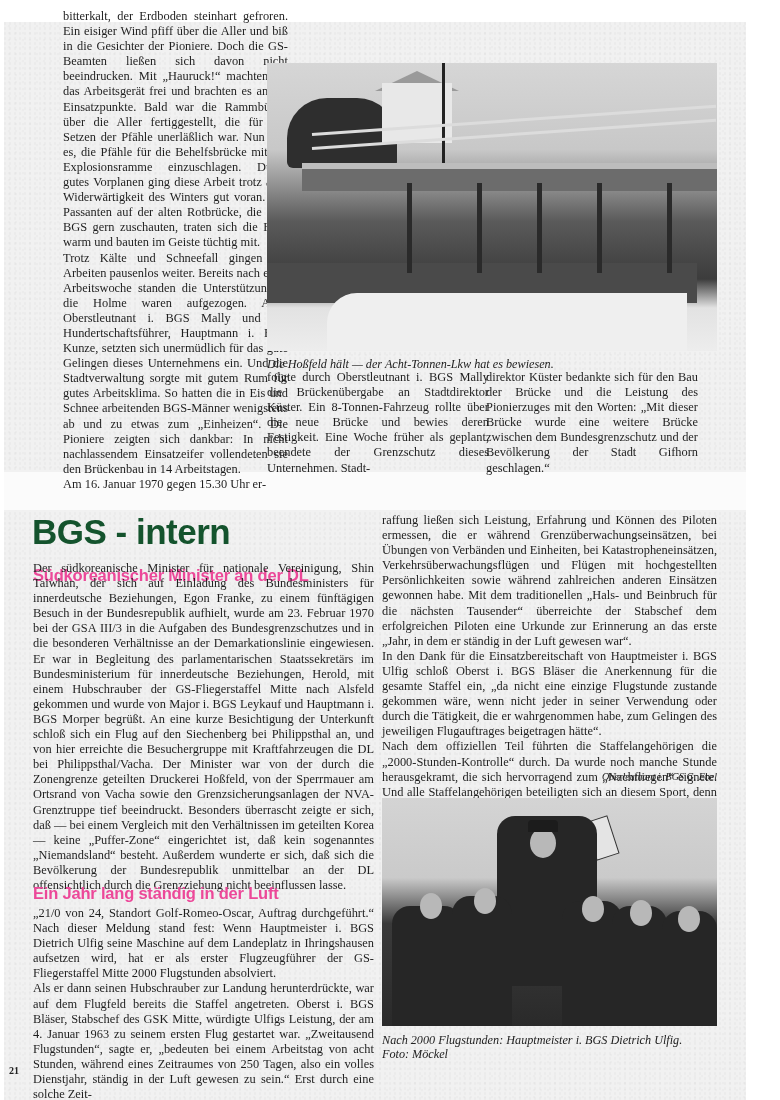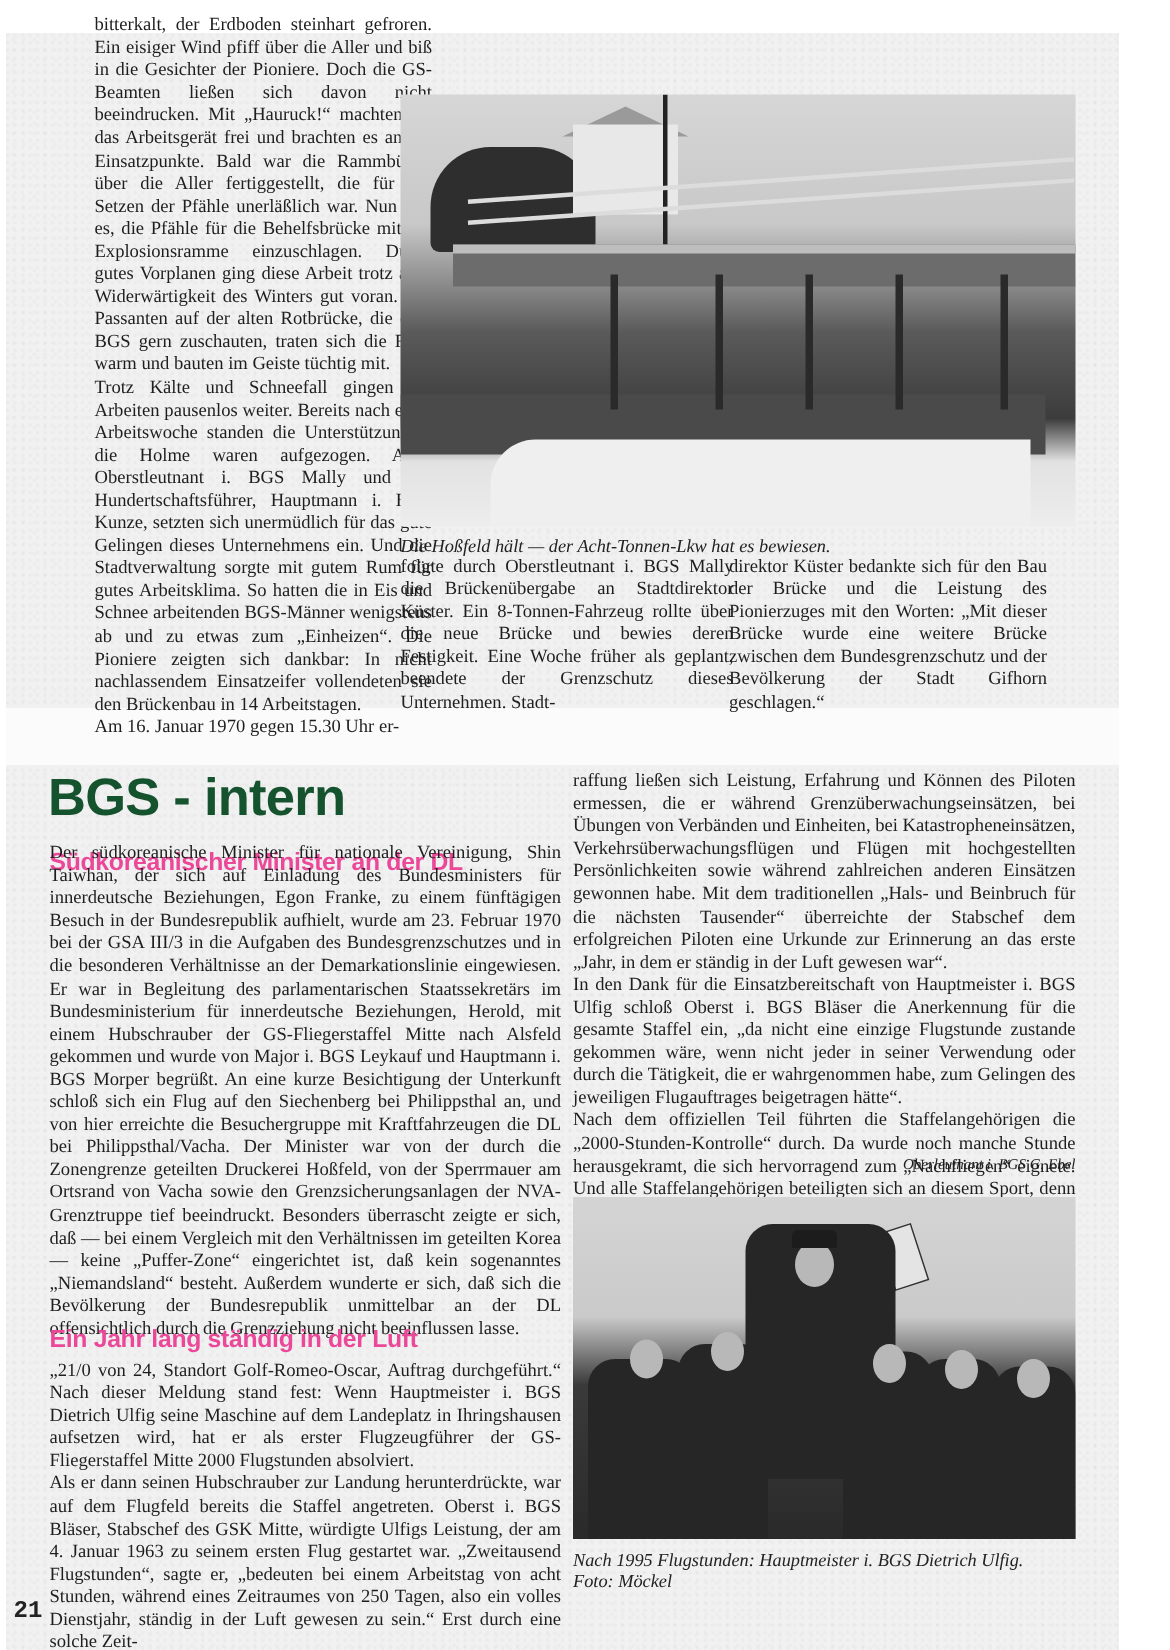--- a/index.html
+++ b/index.html
@@ -64,21 +64,21 @@
   .headline {
     position: absolute; font-family: "Liberation Sans", "DejaVu Sans", sans-serif; font-weight: bold;
     font-size: 16.5px; line-height: 20px; color: #ec4899; letter-spacing: -0.2px;
   }
   .hl-1 { left: 33px; top: 565px; }
   .hl-2 { left: 33px; top: 883px; }
   .col-d { left: 33px; top: 561px; width: 341px; }
   .col-e { left: 33px; top: 906px; width: 341px; }
   .col-f { left: 382px; top: 513px; width: 335px; }
   .byline { position: absolute; left: 382px; top: 771px; width: 335px; text-align: right; font-style: italic; font-size: 10px; }
-  .page-num { position: absolute; left: 9px; top: 1065px; font-family: Liberation Mono, monospace; font-weight: bold; font-size: 16px; color: #222; }
+  .page-num { position: absolute; left: 9px; top: 1065px; font-family: Liberation Serif, serif; font-weight: bold; font-size: 10px; color: #222; }
 </style>
 </head>
 <body>
 
 <div class="paper"></div>
 <div class="white-band"></div>
 
 <div class="col col-a">
   <p>bitterkalt, der Erdboden steinhart gefroren. Ein eisiger Wind pfiff über die Aller und biß in die Gesichter der Pioniere. Doch die GS-Beamten ließen sich davon nicht beeindrucken. Mit „Hauruck!“ machten sie das Arbeitsgerät frei und brachten es an die Einsatzpunkte. Bald war die Rammbühne über die Aller fertiggestellt, die für das Setzen der Pfähle unerläßlich war. Nun galt es, die Pfähle für die Behelfsbrücke mit der Explosionsramme einzuschlagen. Durch gutes Vorplanen ging diese Arbeit trotz aller Widerwärtigkeit des Winters gut voran. Die Passanten auf der alten Rotbrücke, die dem BGS gern zuschauten, traten sich die Füße warm und bauten im Geiste tüchtig mit.</p>
   <p>Trotz Kälte und Schneefall gingen die Arbeiten pausenlos weiter. Bereits nach einer Arbeitswoche standen die Unterstützungen, die Holme waren aufgezogen. Auch Oberstleutnant i. BGS Mally und der Hundertschaftsführer, Hauptmann i. BGS Kunze, setzten sich unermüdlich für das gute Gelingen dieses Unternehmens ein. Und die Stadtverwaltung sorgte mit gutem Rum für gutes Arbeitsklima. So hatten die in Eis und Schnee arbeitenden BGS-Männer wenigstens ab und zu etwas zum „Einheizen“. Die Pioniere zeigten sich dankbar: In nicht nachlassendem Einsatzeifer vollendeten sie den Brückenbau in 14 Arbeitstagen.</p>
@@ -139,17 +139,17 @@
   <div class="fig" style="left:70px;width:60px;height:130px"></div>
   <div class="head" style="left:92px;top:90px;width:22px;height:26px"></div>
   <div class="fig" style="left:180px;width:60px;height:125px"></div>
   <div class="head" style="left:200px;top:98px;width:22px;height:26px"></div>
   <div class="fig" style="left:230px;width:55px;height:120px"></div>
   <div class="head" style="left:248px;top:102px;width:22px;height:26px"></div>
   <div class="fig" style="left:280px;width:55px;height:115px"></div>
   <div class="head" style="left:296px;top:108px;width:22px;height:26px"></div>
 </div>
 <div class="caption cap-crew">
-  <div>Nach 1995 Flugstunden: Hauptmeister i. BGS Dietrich Ulfig.</div>
+  <div>Nach 2000 Flugstunden: Hauptmeister i. BGS Dietrich Ulfig.</div>
   <div>Foto: Möckel</div>
 </div>
 
 <div class="page-num">21</div>
 
 </body></html>

